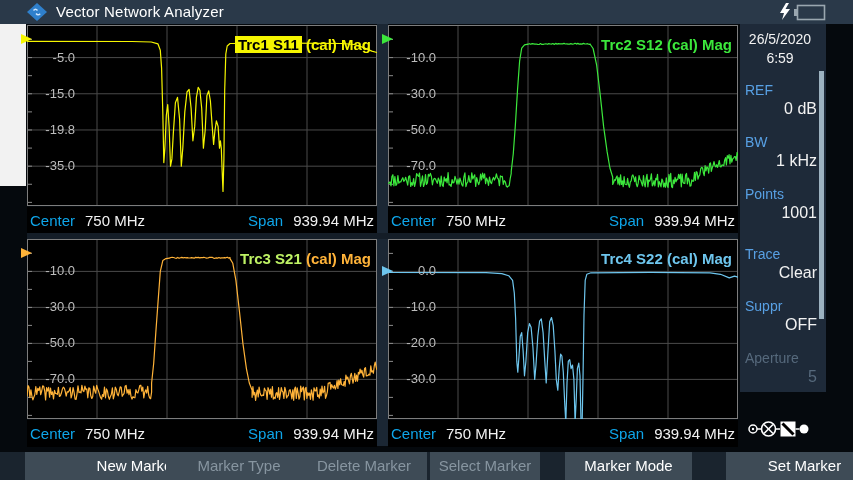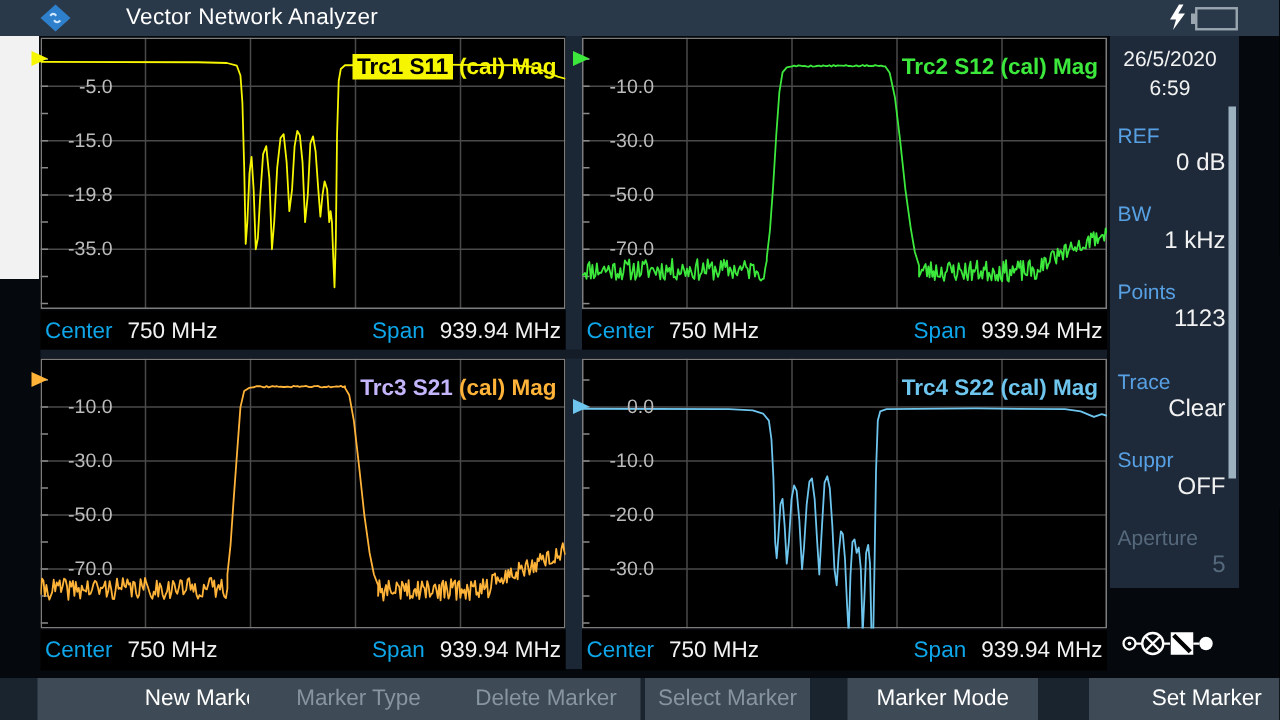--- a/index.html
+++ b/index.html
@@ -1,20 +1,20 @@
 <!DOCTYPE html>
 <html><head>
 <meta charset="utf-8">
 <style>
   html,body{margin:0;padding:0;background:#000;}
   .screen{position:relative;width:853px;height:480px;background:#05090d;overflow:hidden;
           font-family:"Liberation Sans",sans-serif;-webkit-font-smoothing:antialiased;}
   
   .titlebar{position:absolute;left:0;top:0;width:853px;height:24px;background:#2a3949;}
-  .titlebar .app-title{position:absolute;left:56px;top:3px;font-size:15px;color:#ffffff;font-weight:500;letter-spacing:.2px;margin-left:28px;}
+  .titlebar .app-title{position:absolute;left:56px;top:3px;font-size:15px;color:#ffffff;font-weight:500;letter-spacing:.2px;}
   .logo{position:absolute;left:26px;top:2px;}
   .power-icons{position:absolute;left:777px;top:2px;}
   
   .white-strip{position:absolute;left:0;top:24px;width:26px;height:162px;background:#f2f2f2;}
   
   .gap-col{position:absolute;left:377px;top:24px;width:11px;height:422px;background:#1b2734;}
   .gap-row{position:absolute;left:27px;top:233px;width:711px;height:6px;background:#141d27;}
   
   .quad{position:absolute;}
   .plot{position:relative;background:#000;}
@@ -170,21 +170,21 @@
           <line x1="0" y1="86.39999999999999" x2="5" y2="86.39999999999999" stroke="#8a8a8a" stroke-width="1"></line>
           <line x1="0" y1="104.39999999999999" x2="5" y2="104.39999999999999" stroke="#8a8a8a" stroke-width="1"></line>
           <line x1="0" y1="122.39999999999999" x2="5" y2="122.39999999999999" stroke="#8a8a8a" stroke-width="1"></line>
           <line x1="0" y1="140.39999999999998" x2="5" y2="140.39999999999998" stroke="#8a8a8a" stroke-width="1"></line>
           <line x1="0" y1="158.39999999999998" x2="5" y2="158.39999999999998" stroke="#8a8a8a" stroke-width="1"></line>
           <line x1="0" y1="176.39999999999998" x2="5" y2="176.39999999999998" stroke="#8a8a8a" stroke-width="1"></line>
           <rect x="0.5" y="0.5" width="349" height="179" fill="none" stroke="#7d7d7d" stroke-width="1"></rect>
           <path d="M0.0,157.5L1.0,146.7L2.0,148.2L2.9,158.4L3.9,150.9L4.9,157.1L5.9,160.8L6.9,158.1L7.8,155.8L8.8,147.5L9.8,155.3L10.8,149.3L11.8,151.4L12.8,147.9L13.7,155.7L14.7,152.0L15.7,146.8L16.7,147.5L17.7,152.0L18.6,160.9L19.6,148.6L20.6,152.1L21.6,148.3L22.6,158.2L23.5,149.0L24.5,155.5L25.5,152.9L26.5,160.0L27.5,151.4L28.5,154.5L29.4,154.6L30.4,155.4L31.4,148.4L32.4,157.4L33.4,156.8L34.3,154.3L35.3,150.3L36.3,148.2L37.3,149.1L38.3,152.6L39.2,157.1L40.2,152.7L41.2,153.1L42.2,151.7L43.2,148.6L44.1,158.9L45.1,155.4L46.1,148.5L47.1,153.5L48.1,160.2L49.1,160.4L50.0,154.8L51.0,146.8L52.0,153.6L53.0,152.9L54.0,153.9L54.9,146.4L55.9,151.7L56.9,152.5L57.9,147.2L58.9,150.7L59.8,149.8L60.8,158.8L61.8,148.8L62.8,149.4L63.8,156.8L64.8,159.5L65.7,157.7L66.7,147.1L67.7,151.5L68.7,154.2L69.7,146.3L70.6,149.6L71.6,152.3L72.6,155.7L73.6,158.7L74.6,160.2L75.5,155.5L76.5,157.4L77.5,148.1L78.5,158.8L79.5,149.9L80.5,152.3L81.4,157.5L82.4,160.3L83.4,157.4L84.4,155.2L85.4,148.9L86.3,159.8L87.3,156.0L88.3,148.2L89.3,150.3L90.3,155.3L91.2,156.8L92.2,152.9L93.2,147.8L94.2,148.2L95.2,157.3L96.1,155.8L97.1,154.4L98.1,147.3L99.1,146.4L100.1,154.2L101.1,150.6L102.0,155.6L103.0,150.3L104.0,157.4L105.0,160.1L106.0,157.7L106.9,158.5L107.9,158.8L108.9,150.7L109.9,153.4L110.9,153.9L111.8,150.7L112.8,146.5L113.8,146.2L114.8,152.2L115.8,148.0L116.8,159.0L117.7,153.5L118.7,150.9L119.7,154.1L120.7,147.4L121.7,156.0L122.6,158.8L123.6,159.7L124.6,153.2L124.6,144.0L126.7,124.2L128.8,93.6L131.3,59.4L133.3,32.4L135.8,21.6L139.0,19.6L142.4,19.1L142.4,19.2L143.8,18.5L145.2,18.4L146.6,18.5L148.0,19.0L149.3,19.3L150.7,18.4L152.1,19.3L153.5,18.8L154.8,18.4L156.2,18.8L157.6,18.5L159.0,18.9L160.3,18.7L161.7,19.0L163.1,19.0L164.5,18.7L165.8,18.9L167.2,19.2L168.6,18.3L170.0,18.6L171.3,18.4L172.7,18.9L174.1,18.6L175.5,18.6L176.9,18.3L178.2,18.7L179.6,19.1L181.0,19.0L182.4,18.4L183.7,18.4L185.1,18.3L186.5,19.1L187.9,19.3L189.2,18.9L190.6,19.1L192.0,18.5L193.4,19.2L194.7,18.9L196.1,18.8L197.5,18.6L198.9,18.8L200.2,18.2L201.6,19.1L203.0,18.5L203.0,19.6L205.8,24.3L208.9,41.4L212.4,72.0L215.9,104.4L219.4,129.6L222.3,144.0L225.1,151.2L225.1,158.3L225.9,147.7L226.8,155.9L227.7,153.4L228.6,161.4L229.5,154.7L230.4,151.0L231.2,157.9L232.1,148.1L233.0,153.7L233.9,156.3L234.8,156.9L235.7,156.0L236.6,156.4L237.4,149.2L238.3,151.0L239.2,152.2L240.1,160.3L241.0,148.7L241.9,150.9L242.8,155.1L243.6,150.1L244.5,158.1L245.4,147.7L246.3,160.1L247.2,158.3L248.1,159.6L249.0,154.5L249.8,153.6L250.7,158.3L251.6,148.7L252.5,160.4L253.4,155.0L254.3,148.6L255.2,152.2L256.0,152.9L256.9,159.4L257.8,148.4L258.7,151.6L259.6,158.9L260.5,157.0L261.3,156.6L262.2,151.6L263.1,150.6L264.0,154.5L264.9,159.8L265.8,150.9L266.7,161.3L267.5,150.2L268.4,148.1L269.3,159.5L270.2,148.9L271.1,153.9L272.0,160.1L272.9,157.7L273.7,147.1L274.6,152.7L275.5,149.3L276.4,148.0L277.3,160.9L278.2,149.7L279.1,148.4L279.9,159.5L280.8,153.7L281.7,156.3L282.6,154.1L283.5,160.3L284.4,150.8L285.3,154.9L286.1,161.1L287.0,148.8L287.9,151.7L288.8,152.0L289.7,148.3L290.6,157.5L291.4,156.0L292.3,159.1L293.2,150.2L294.1,156.8L295.0,147.1L295.9,153.9L296.8,152.4L297.6,147.4L298.5,159.3L299.4,156.8L300.3,153.0L300.3,153.1L301.2,144.2L302.1,144.2L303.0,143.3L303.8,150.2L304.7,145.7L305.6,147.9L306.5,149.1L307.4,146.4L308.3,150.1L309.2,147.6L310.1,141.5L310.9,149.4L311.8,141.0L312.7,145.9L313.6,139.9L314.5,145.5L315.4,146.1L316.3,146.6L317.2,142.5L318.1,147.3L318.9,136.1L319.8,140.0L320.7,138.0L321.6,141.7L322.5,144.9L323.4,137.1L324.3,134.4L325.2,139.4L326.0,144.1L326.9,139.8L327.8,134.4L328.7,142.5L329.6,136.1L330.5,142.1L331.4,133.3L332.3,135.0L333.1,130.2L334.0,134.1L334.9,131.2L335.8,135.7L336.7,138.1L337.6,129.4L338.5,128.7L339.3,136.9L340.2,136.7L341.1,136.4L342.0,135.2L342.9,136.1L343.8,126.9L344.7,133.0L345.6,131.8L346.4,134.3L347.3,126.8L348.2,123.1L349.1,128.0L350.0,131.0" fill="none" stroke="#ffb339" stroke-width="1.2" stroke-linejoin="round"></path>
         </svg>
       <div class="trc-title">
-        <span id="tl2" style="color: #c4b5fd;">Trc3 S21</span>
+        <span id="tl2" style="color: #bef264;">Trc3 S21</span>
         <span id="ts2" style="color: rgb(255, 179, 57);">(cal) Mag</span>
       </div>
     <div class="ylab" style="top: 24.4px;">-10.0</div>
         <div class="ylab" style="top: 60.4px;">-30.0</div>
         <div class="ylab" style="top: 96.4px;">-50.0</div>
         <div class="ylab" style="top: 132.4px;">-70.0</div>
         <div class="ref-arrow" style="left: -6px; top: 9.4px; border-left: 11px solid rgb(255, 179, 57);"></div>
       </div>
     <div class="cbar" style="width:350px;">
       <span><span class="blue">Center</span><span class="white">750 MHz</span></span>
@@ -239,21 +239,21 @@
     <div class="sb-item" style="top:58px;">
       <div class="sb-label">REF</div>
       <div class="sb-value">0 dB</div>
     </div>
     <div class="sb-item" style="top:110px;">
       <div class="sb-label">BW</div>
       <div class="sb-value">1 kHz</div>
     </div>
     <div class="sb-item" style="top:162px;">
       <div class="sb-label">Points</div>
-      <div class="sb-value">1123</div>
+      <div class="sb-value">1001</div>
     </div>
     <div class="sb-item" style="top:222px;">
       <div class="sb-label">Trace</div>
       <div class="sb-value">Clear</div>
     </div>
     <div class="sb-item" style="top:274px;">
       <div class="sb-label">Suppr</div>
       <div class="sb-value">OFF</div>
     </div>
     <div class="sb-item dim" style="top:326px;">

